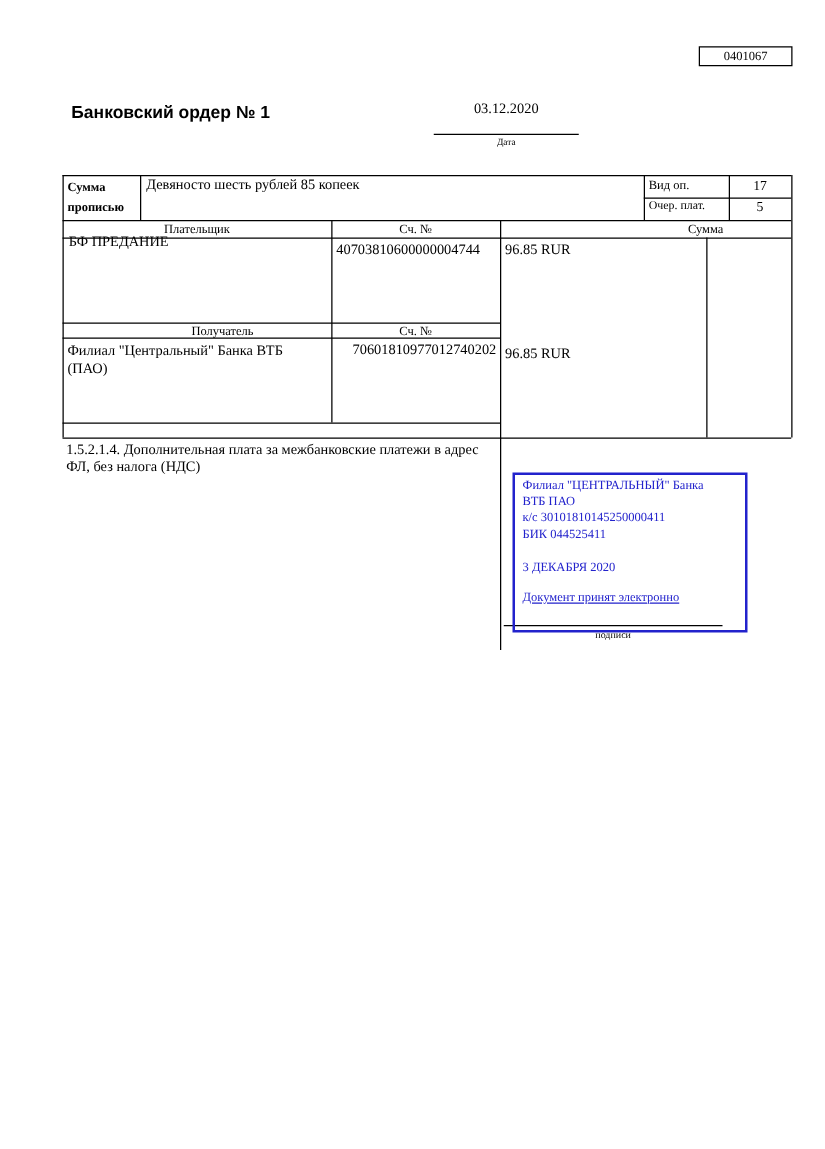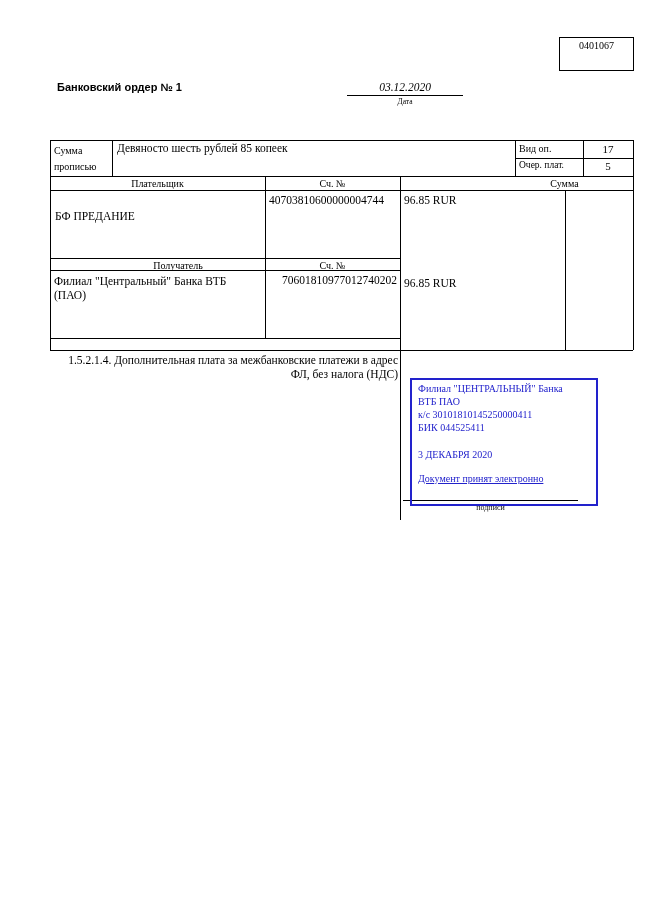--- a/index.html
+++ b/index.html
@@ -6,59 +6,59 @@
   html,body { background:#ffffff; }
   .page {
     position:relative; width:660px; height:919px; background:#ffffff;
     font-family:"Liberation Serif", serif; color:#000; overflow:hidden;
   }
   .abs { position:absolute; }
   .h { position:absolute; height:1px; background:#000; }
   .v { position:absolute; width:1px; background:#000; }
 
   .form-code-box {
-    left:559px; top:37px; width:75px; height:34px;
+    left:559px; top:37px; width:75px; height:16px;
     border:1px solid #000; text-align:center;
     font-size:10px; line-height:16px;
   }
   .title {
     left:57px; top:81px; font-family:"Liberation Sans", sans-serif;
-    font-weight:bold; font-size:11px;
+    font-weight:bold; font-size:14px;
   }
   .date-block { left:347px; top:81px; width:116px; text-align:center; }
-  .date-value { font-size:11.5px; padding-bottom:2px; border-bottom:1px solid #000;font-style:italic; }
+  .date-value { font-size:11.5px; padding-bottom:14px; border-bottom:1px solid #000; }
   .date-label { font-size:7.5px; margin-top:1px; }
 
   .cell-label { font-size:10px; }
   .cell-header { font-size:10px; text-align:center; }
   .cell-value { font-size:11.5px; }
 
-  .amount-words-label { left:54px; top:143px; width:58px; font-size:10px; line-height:1.55; }
+  .amount-words-label { left:54px; top:143px; width:58px; font-size:10px; line-height:1.55;font-weight:bold; }
   .amount-words-value { left:117px; top:142px; }
 
   .vid-label  { left:519px; top:143px; }
   .vid-value  { left:583px; top:143px; width:50px; text-align:center; font-size:11px; }
   .ocher-label{ left:519px; top:160px; font-size:9.5px; }
   .ocher-value{ left:583px; top:160px; width:50px; text-align:center; font-size:11px; }
 
   .payer-header          { left:50px;  top:178px; width:215px; }
   .payer-account-header  { left:265px; top:178px; width:135px; }
   .sum-header            { left:420px; top:178px; width:233px;margin-left:28px; }
-  .payer-name            { left:55px;  top:210px; }
+  .payer-name            { left:55px;  top:188px; }
   .payer-account         { left:269px; top:194px;text-align:right; }
   .payer-sum             { left:404px; top:194px; }
 
   .recipient-header         { left:50px;  top:260px; width:215px;padding-left:41px; }
   .recipient-account-header { left:265px; top:260px; width:135px; }
   .recipient-name           { left:54px;  top:274px; width:182px; line-height:1.25; }
   .recipient-account        { left:282px; top:274px; }
   .recipient-sum            { left:404px; top:277px; }
 
   .purpose-header { left:50px; top:340px; width:350px; }
-  .purpose-text   { left:53px; top:353px; width:345px; line-height:1.25;text-align:right; }
+  .purpose-text   { left:53px; top:353px; width:345px; line-height:1.25; }
 
   .bank-marks-header { left:400px; top:355px; width:233px; }
 
   .stamp {
     left:410px; top:378px; width:188px; height:128px;
     border:2px solid var(--stamp, #2222cc); color:var(--stamp, #2222cc);
     font-size:10px; line-height:1.3; padding:2px 6px;
     background:transparent;
   }
   .stamp .st-date  { margin-top:14px; }

